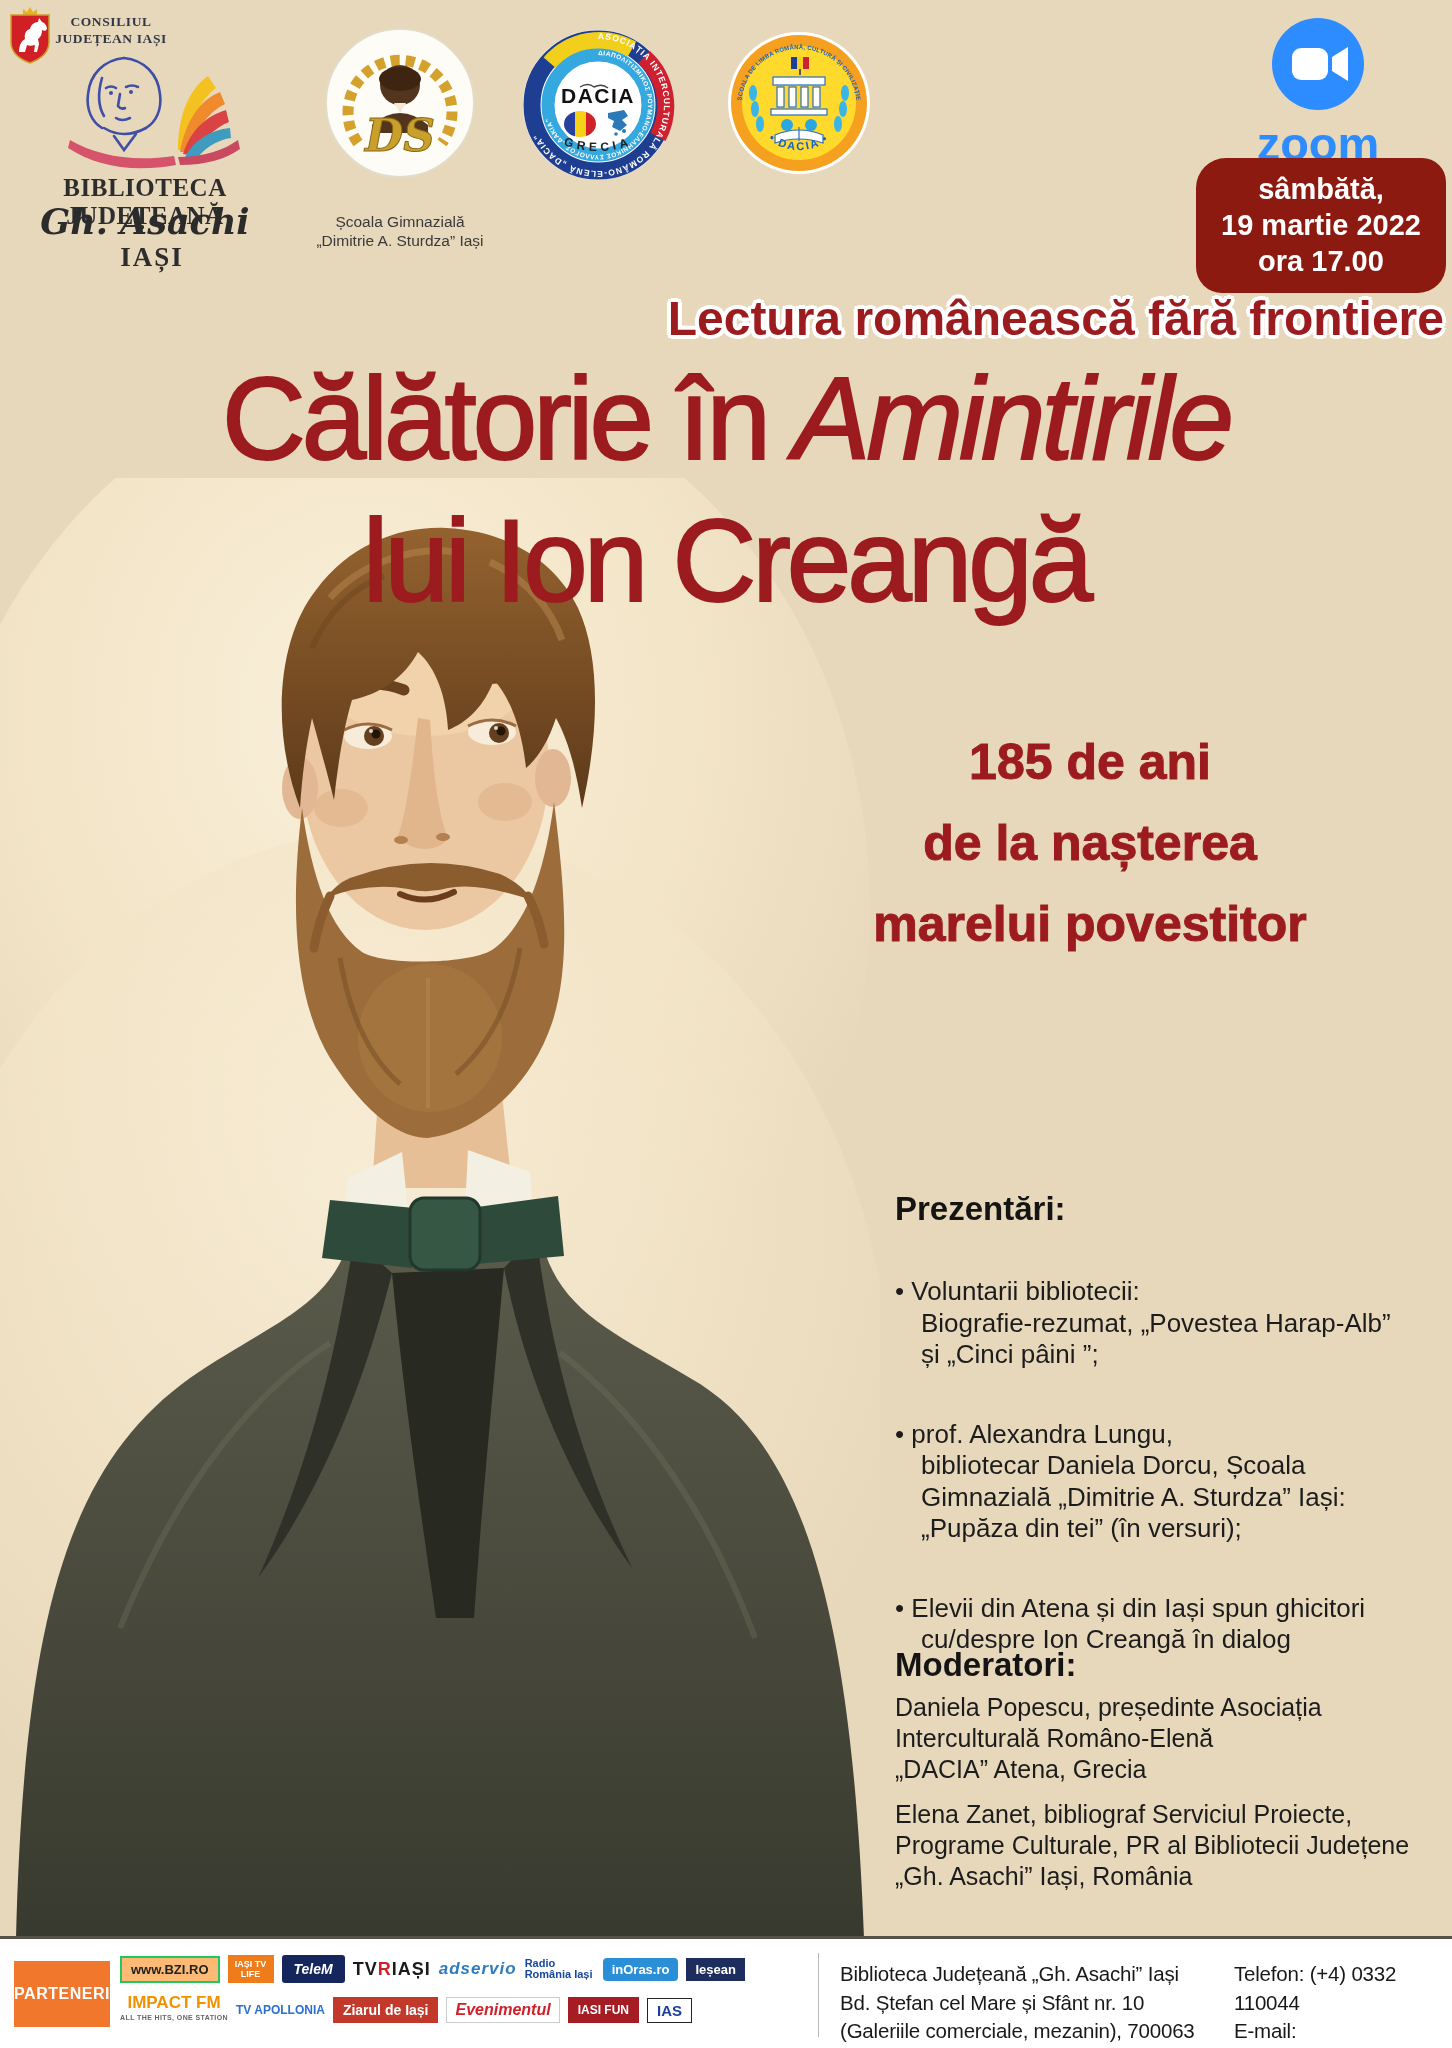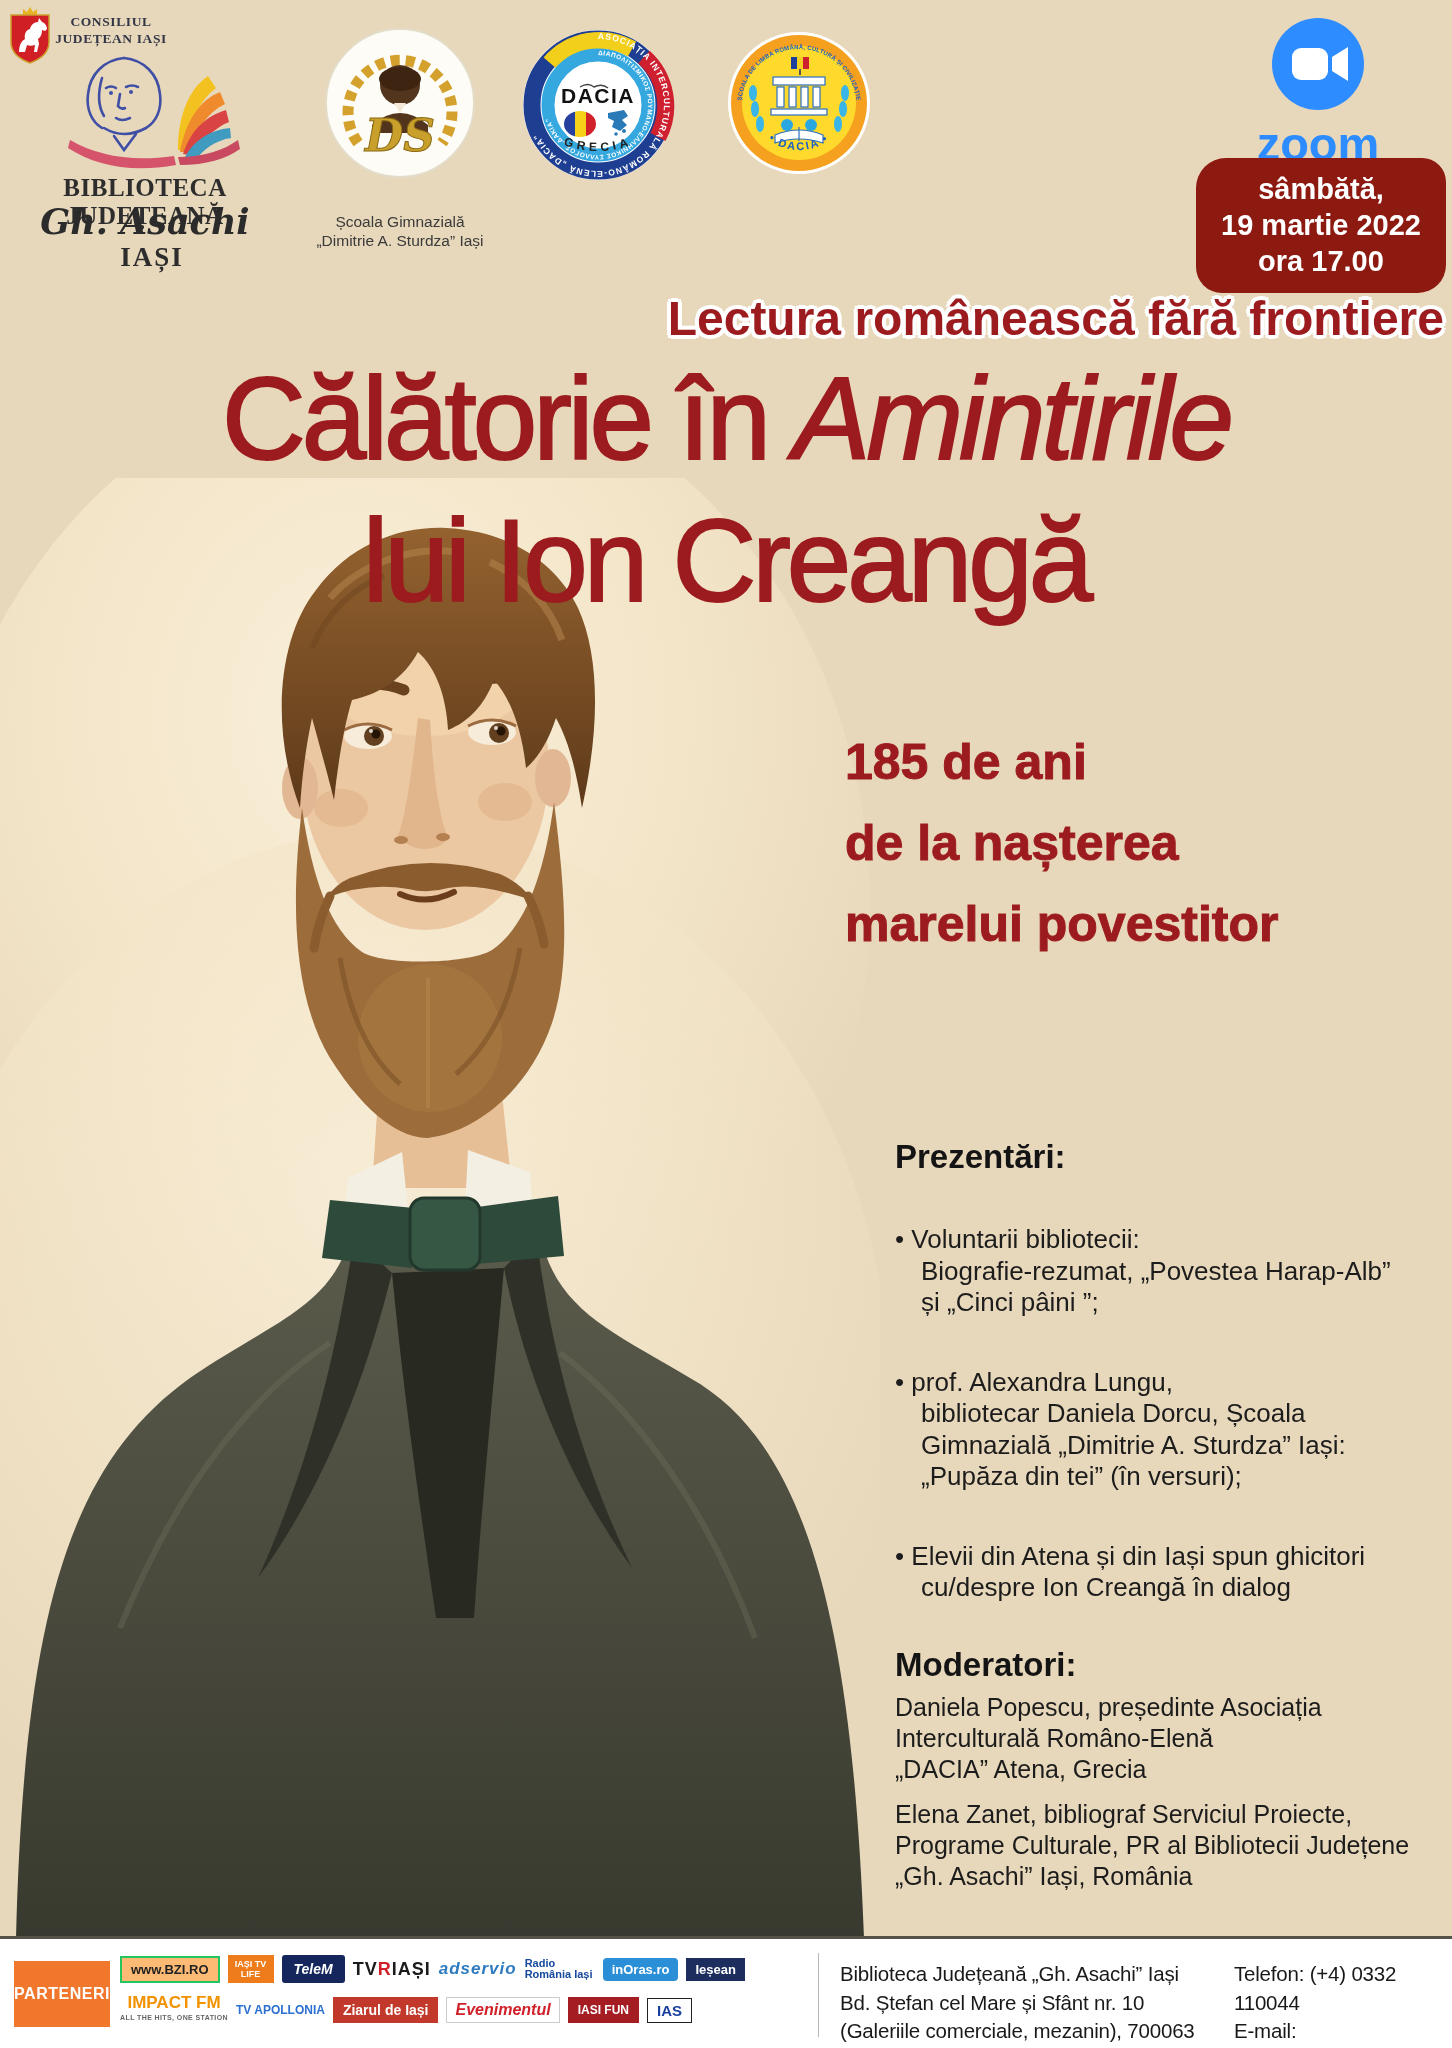--- a/index.html
+++ b/index.html
@@ -40,26 +40,26 @@
   
   .tagline { right:8px; top:291px; font-size:48px; font-weight:bold; color:#9c1b1e;
     text-shadow:-3px -3px 0 #fff,3px -3px 0 #fff,-3px 3px 0 #fff,3px 3px 0 #fff,
       0 -4px 0 #fff,0 4px 0 #fff,-4px 0 0 #fff,4px 0 0 #fff; z-index:4; }
   .main-title { left:0; top:348px; width:1452px; text-align:center; z-index:4;
     color:#9c1b1e; font-weight:normal; font-size:116px; line-height:142px; letter-spacing:-4px;
     -webkit-text-stroke:2px #9c1b1e; }
   .main-title .t-reg { margin-right:26px; }
   .main-title .t-it { font-style:italic; }
 
-  .anniv { left:845px; top:722px; width:490px; z-index:3;
+  .anniv { left:845px; top:722px; width:490px; text-align:center; z-index:3;
     color:#9c1b1e; font-weight:bold; font-size:50px; line-height:81px;
     -webkit-text-stroke:1px #9c1b1e; }
 
   
-  .presentations { left:895px; top:1138px; width:556px; z-index:3; }
+  .presentations { left:895px; top:1190px; width:556px; z-index:3; }
   .sec-heading { font-size:33px; font-weight:bold; color:#141414; margin-bottom:10px; }
   .bullet { white-space:pre-line; font-size:26px; line-height:31.5px; color:#1c1c1c;
     padding-left:26px; text-indent:-26px; margin-bottom:9px;margin-top:48px; }
   .moderators { left:895px; top:1646px; width:556px; z-index:3; }
   .moderators .sec-heading { margin-bottom:8px; }
   .mod-entry { white-space:pre-line; font-size:25px; line-height:31px; color:#1c1c1c;
     margin-bottom:14px; }
 
   
   .portrait { left:0; top:478px; z-index:1; }

